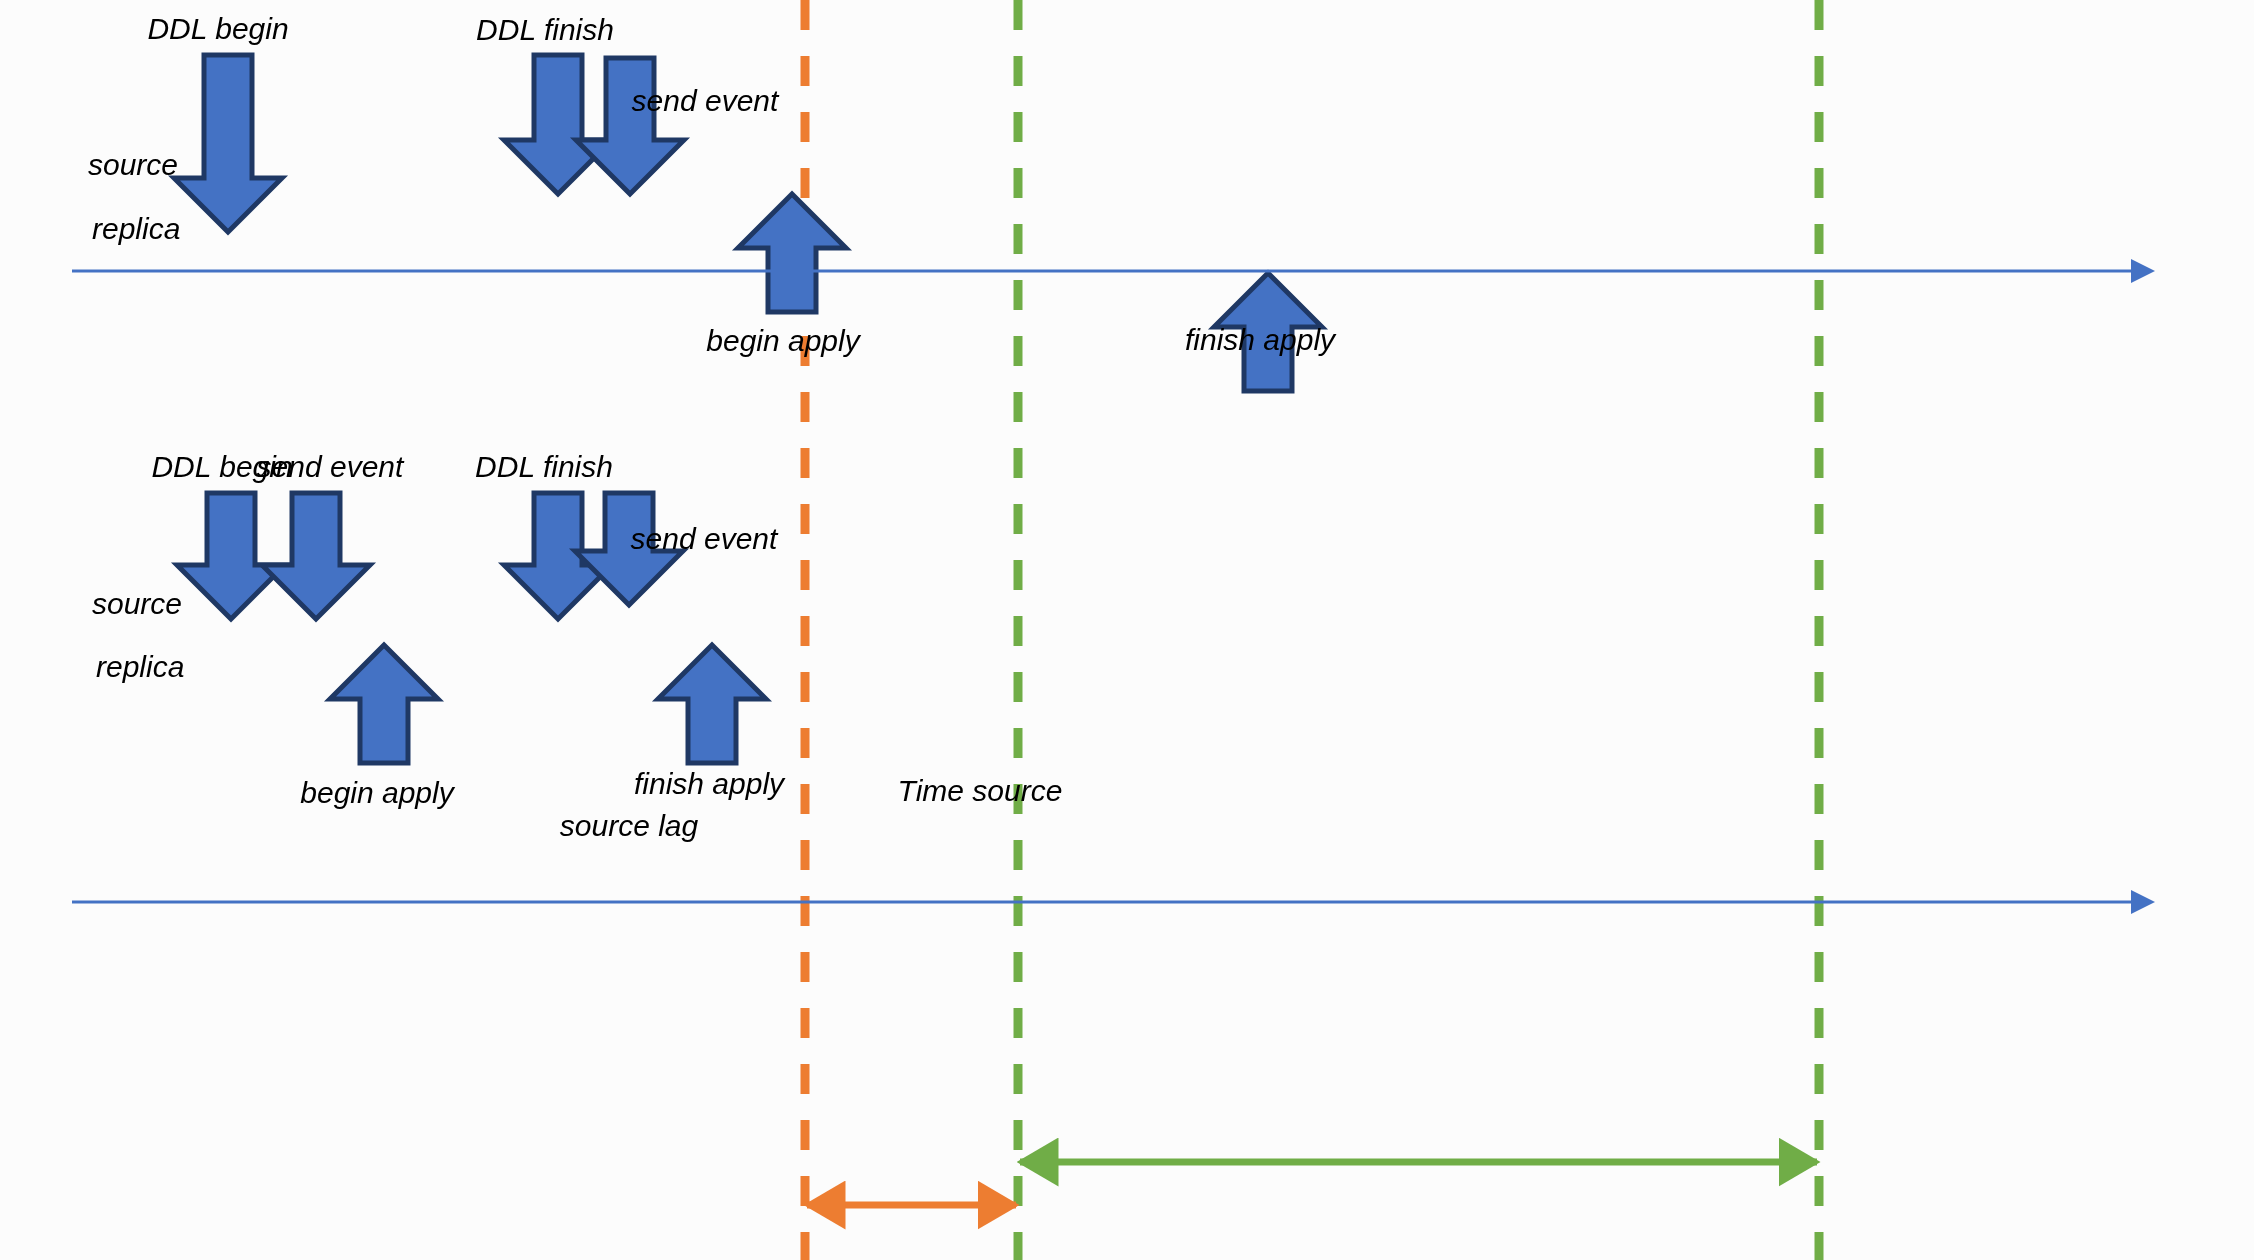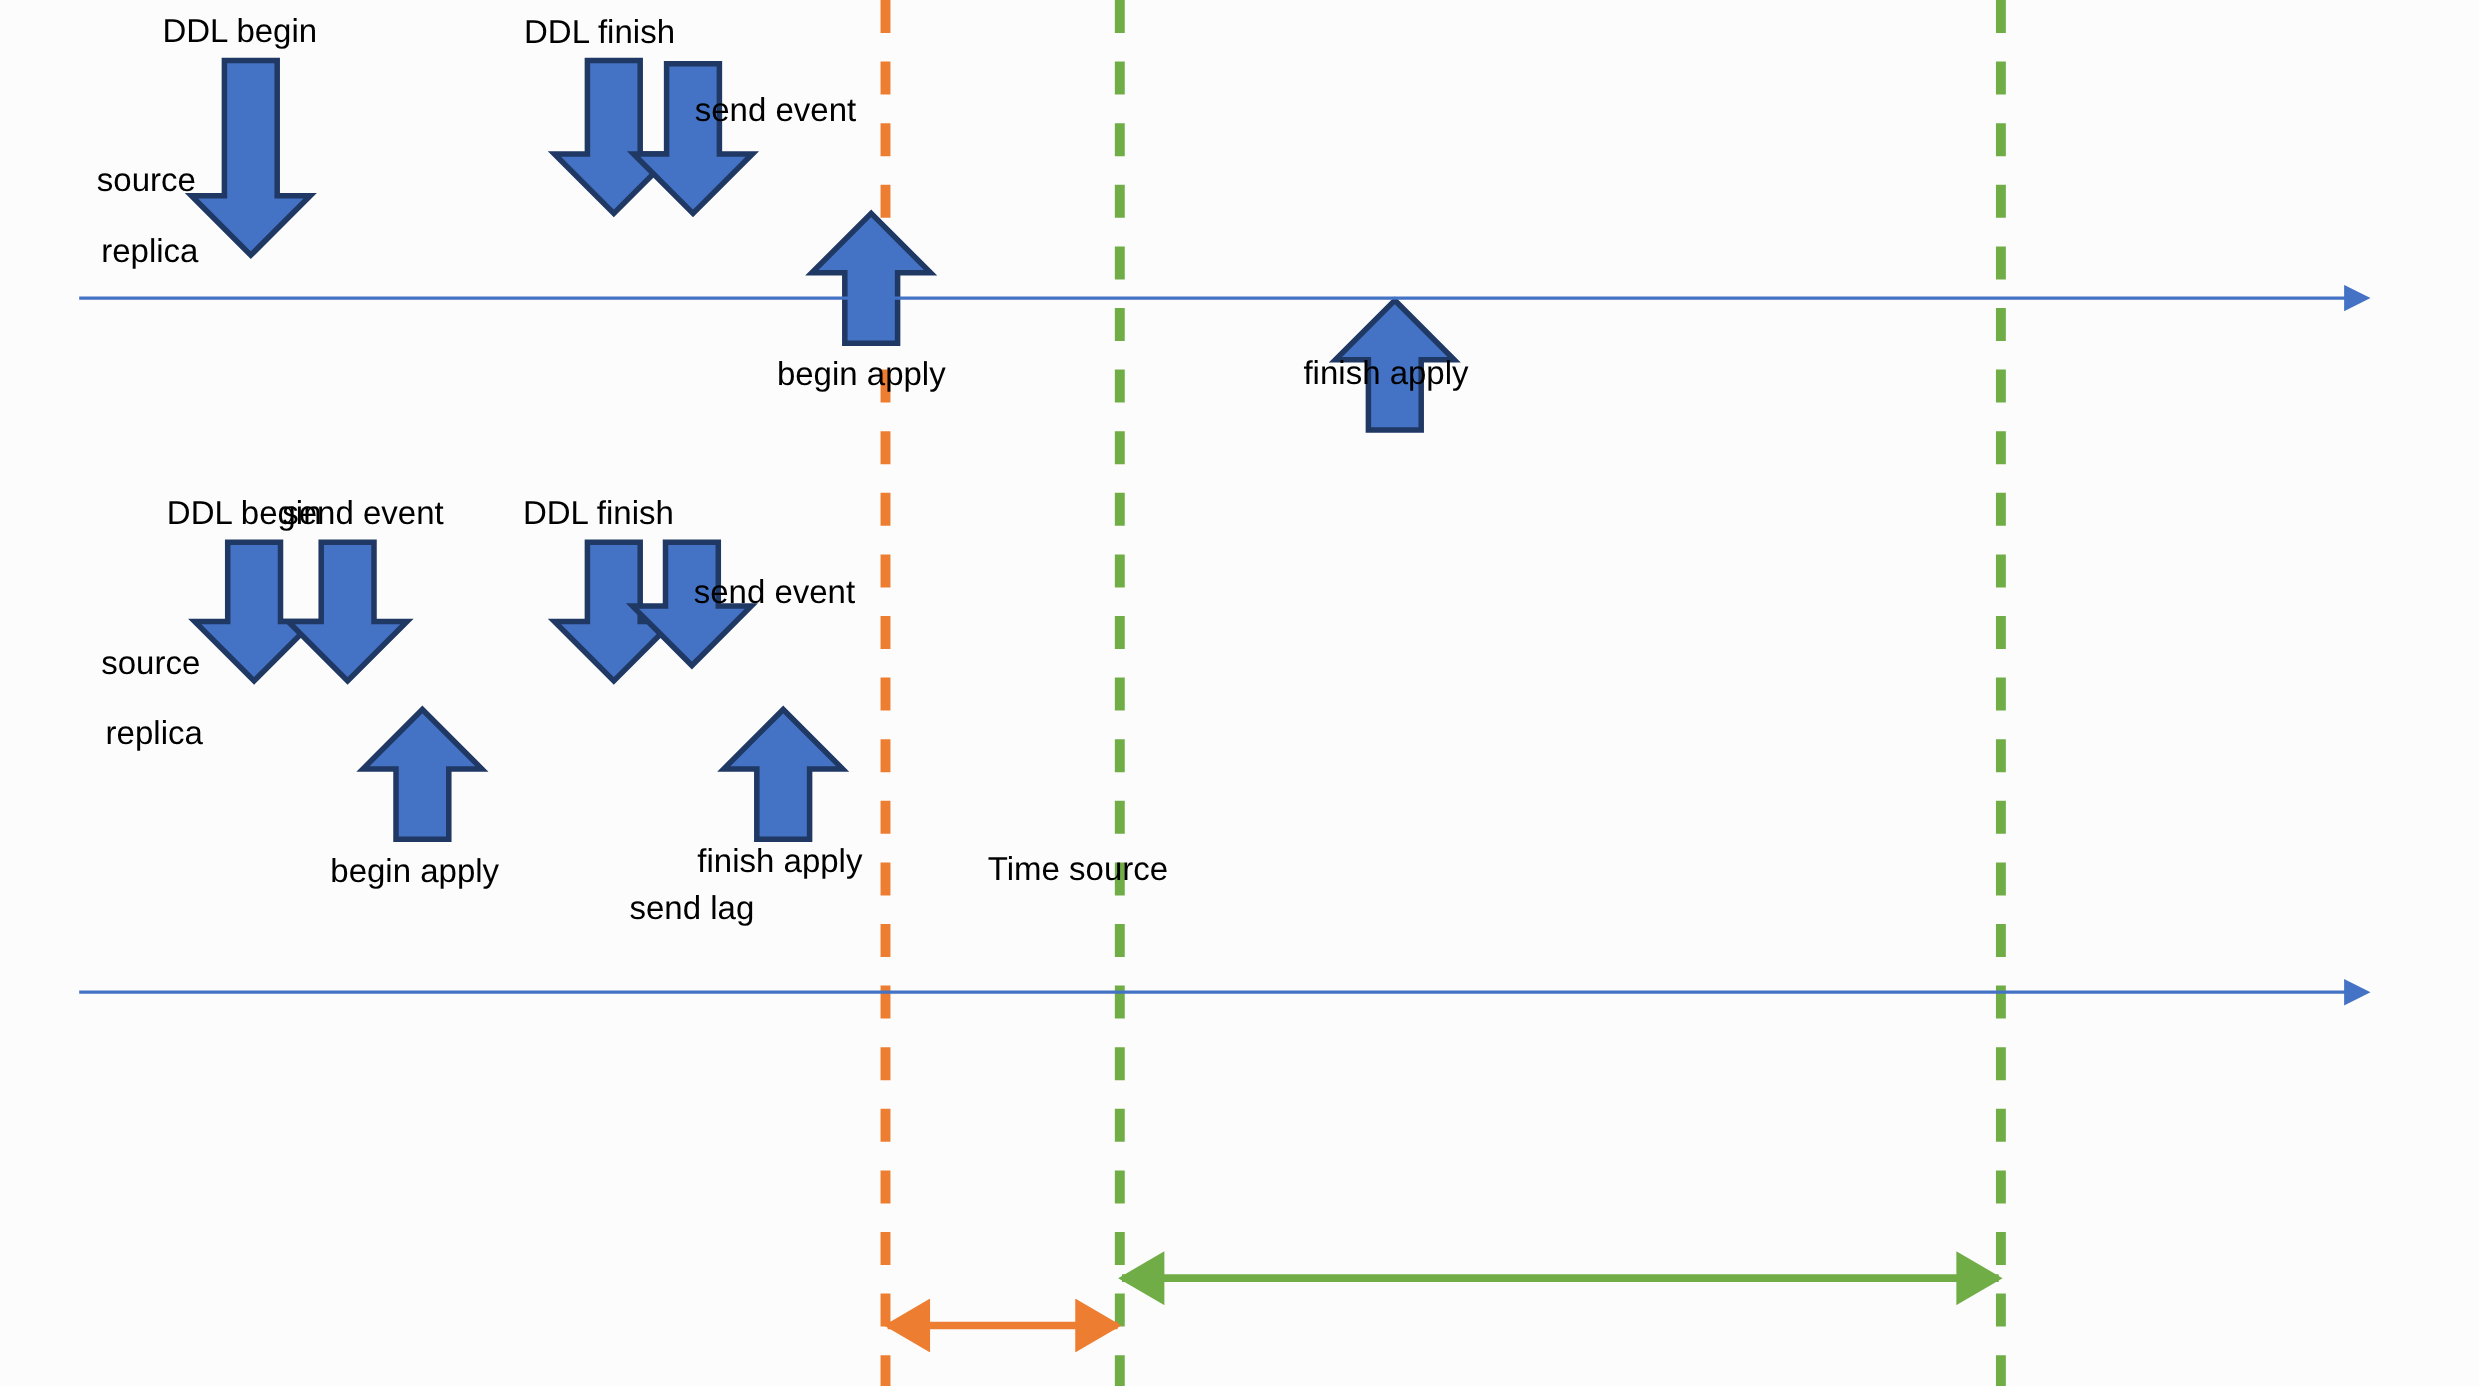--- a/index.html
+++ b/index.html
@@ -17,20 +17,21 @@
     background: #fcfcfc;
     overflow: hidden;
   }
   .lbl {
     position: absolute;
     color: #000000;
     font-size: 30px;
     line-height: 1;
     white-space: nowrap;
     font-family: "Liberation Sans", sans-serif;
+    font-style: italic;
   }
   .lbl.c { transform: translateX(-50%); }
   svg.layer {
     position: absolute;
     left: 0;
     top: 0;
     width: 2254px;
     height: 1260px;
     pointer-events: none;
   }
@@ -118,17 +119,17 @@
   <div class="lbl c" style="left:704px; top:524px;">send event</div>
 
   <div class="lbl" style="left:92px; top:589px;">source</div>
 
   <div class="lbl" style="left:96px; top:652px;">replica</div>
 
   <div class="lbl c" style="left:377px; top:778px;">begin apply</div>
 
   <div class="lbl c" style="left:709px; top:769px;">finish apply</div>
 
-  <div class="lbl c" style="left:629px; top:811px;">send lag</div>
+  <div class="lbl c" style="left:629px; top:811px;">source lag</div>
 
   <div class="lbl c" style="left:980px; top:776px;">Time source</div>
 
 </div>
 
 </body></html>

